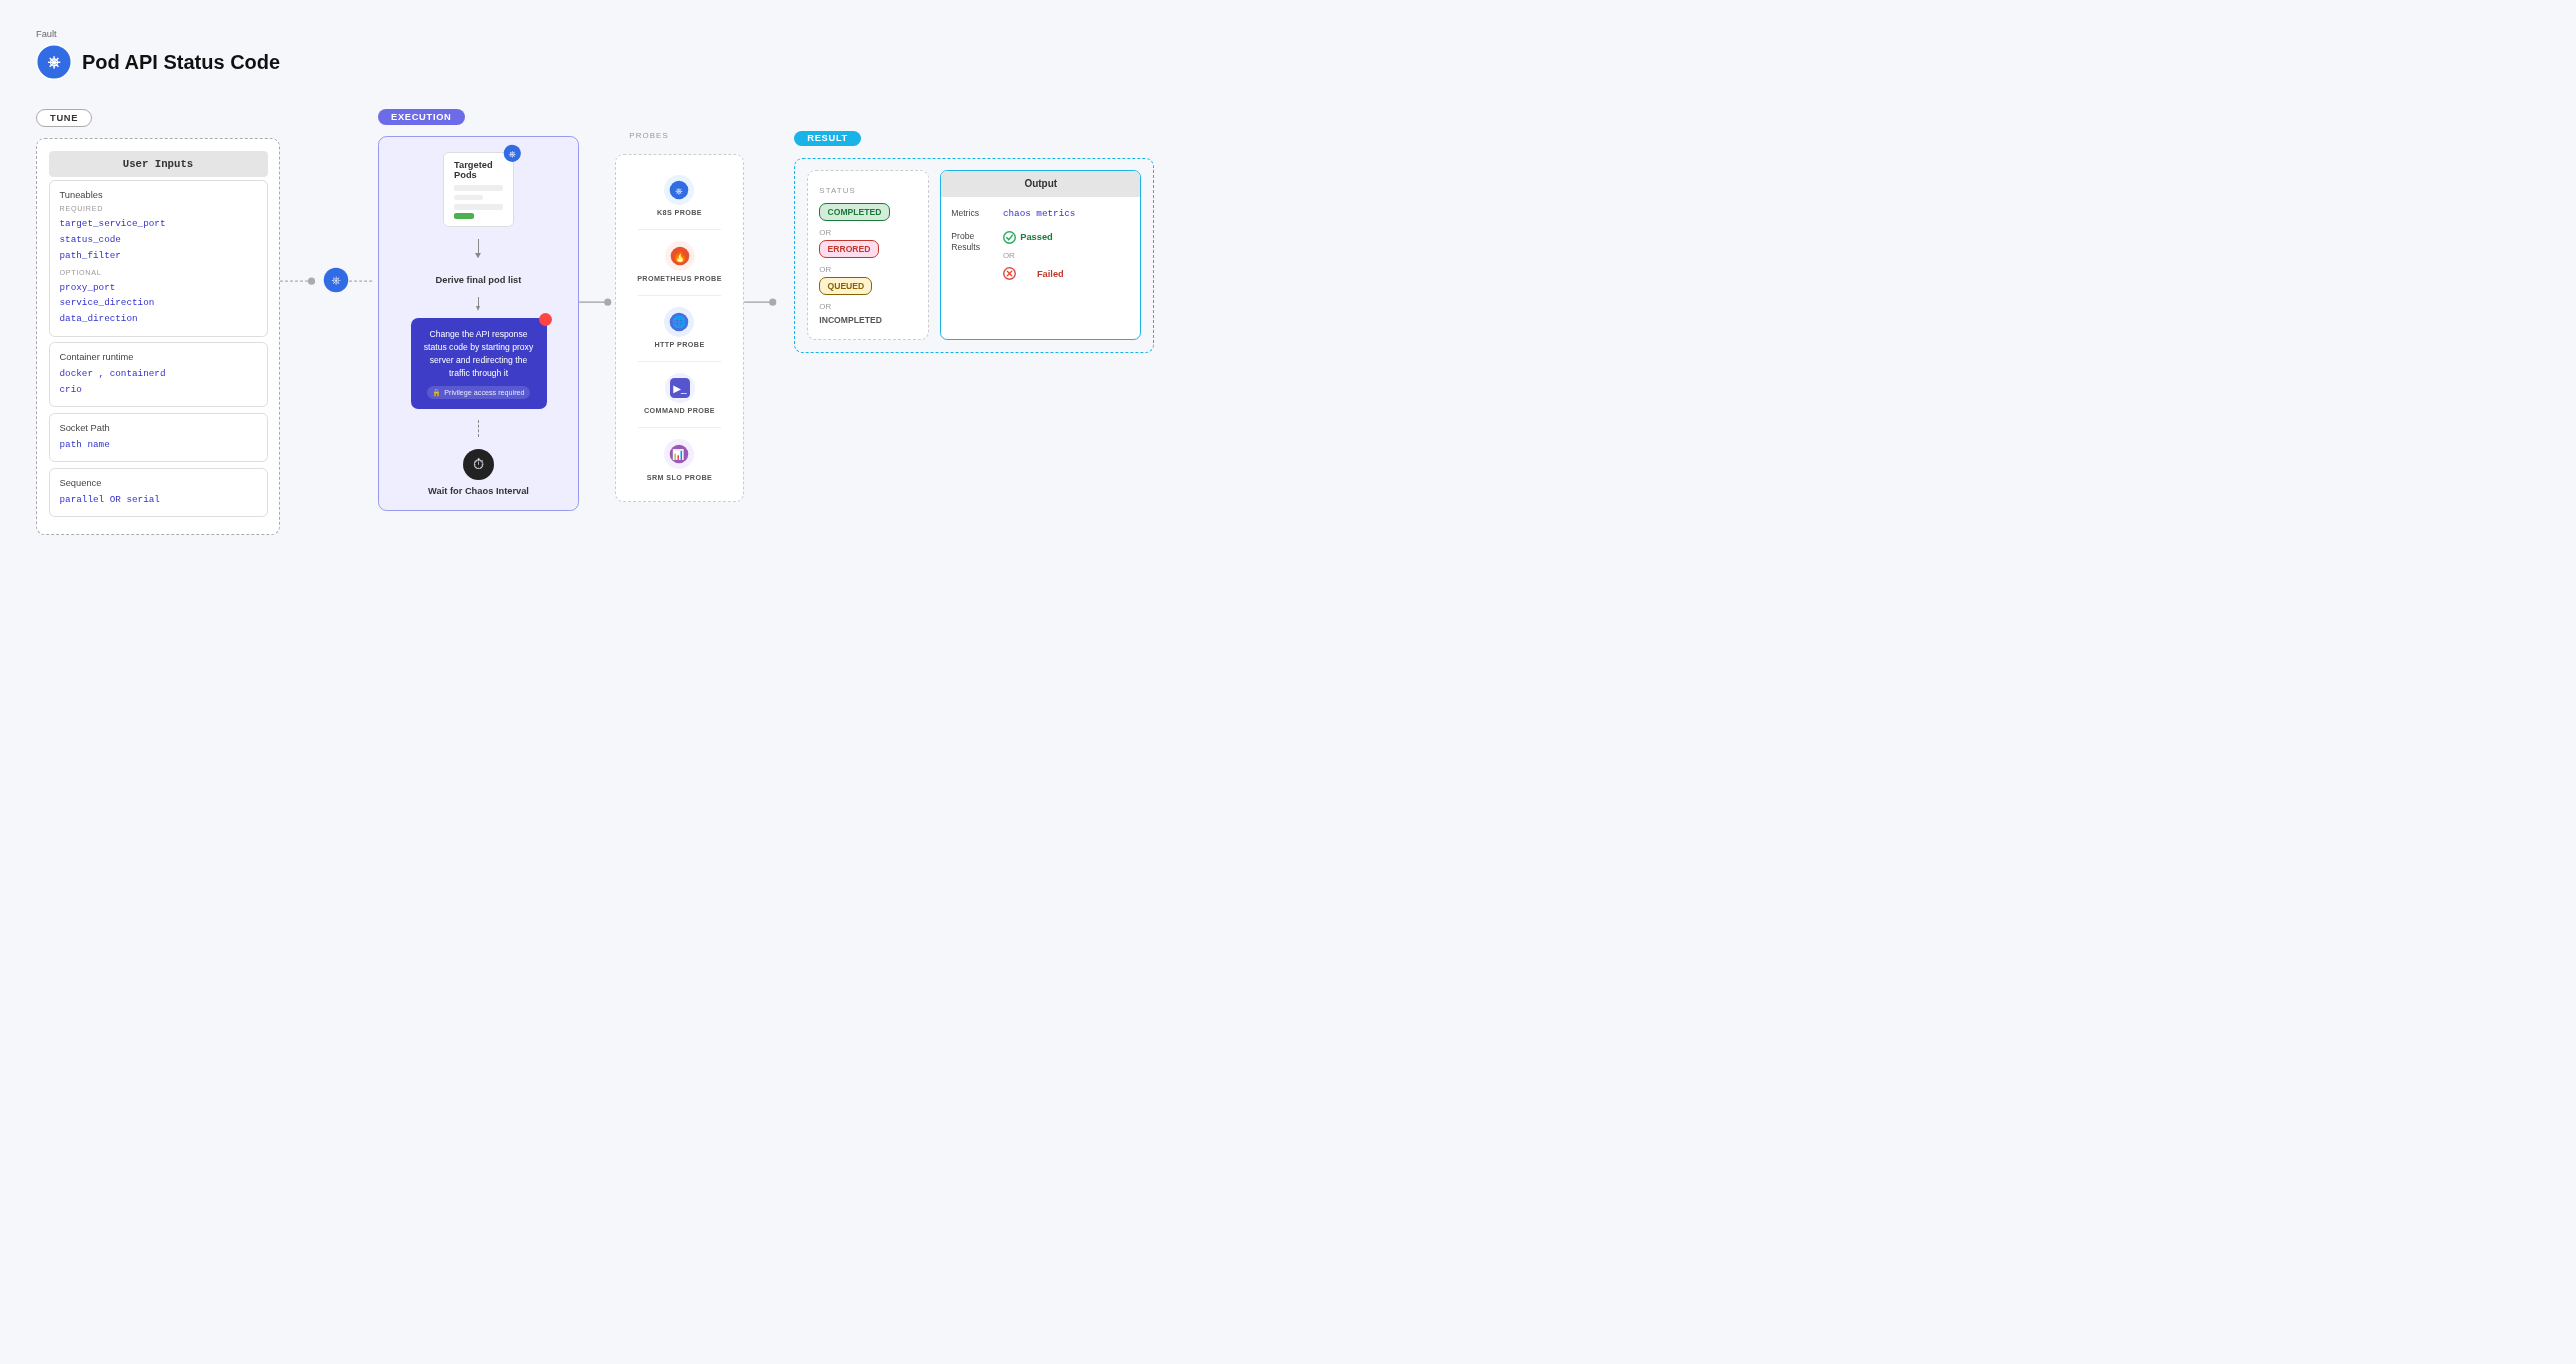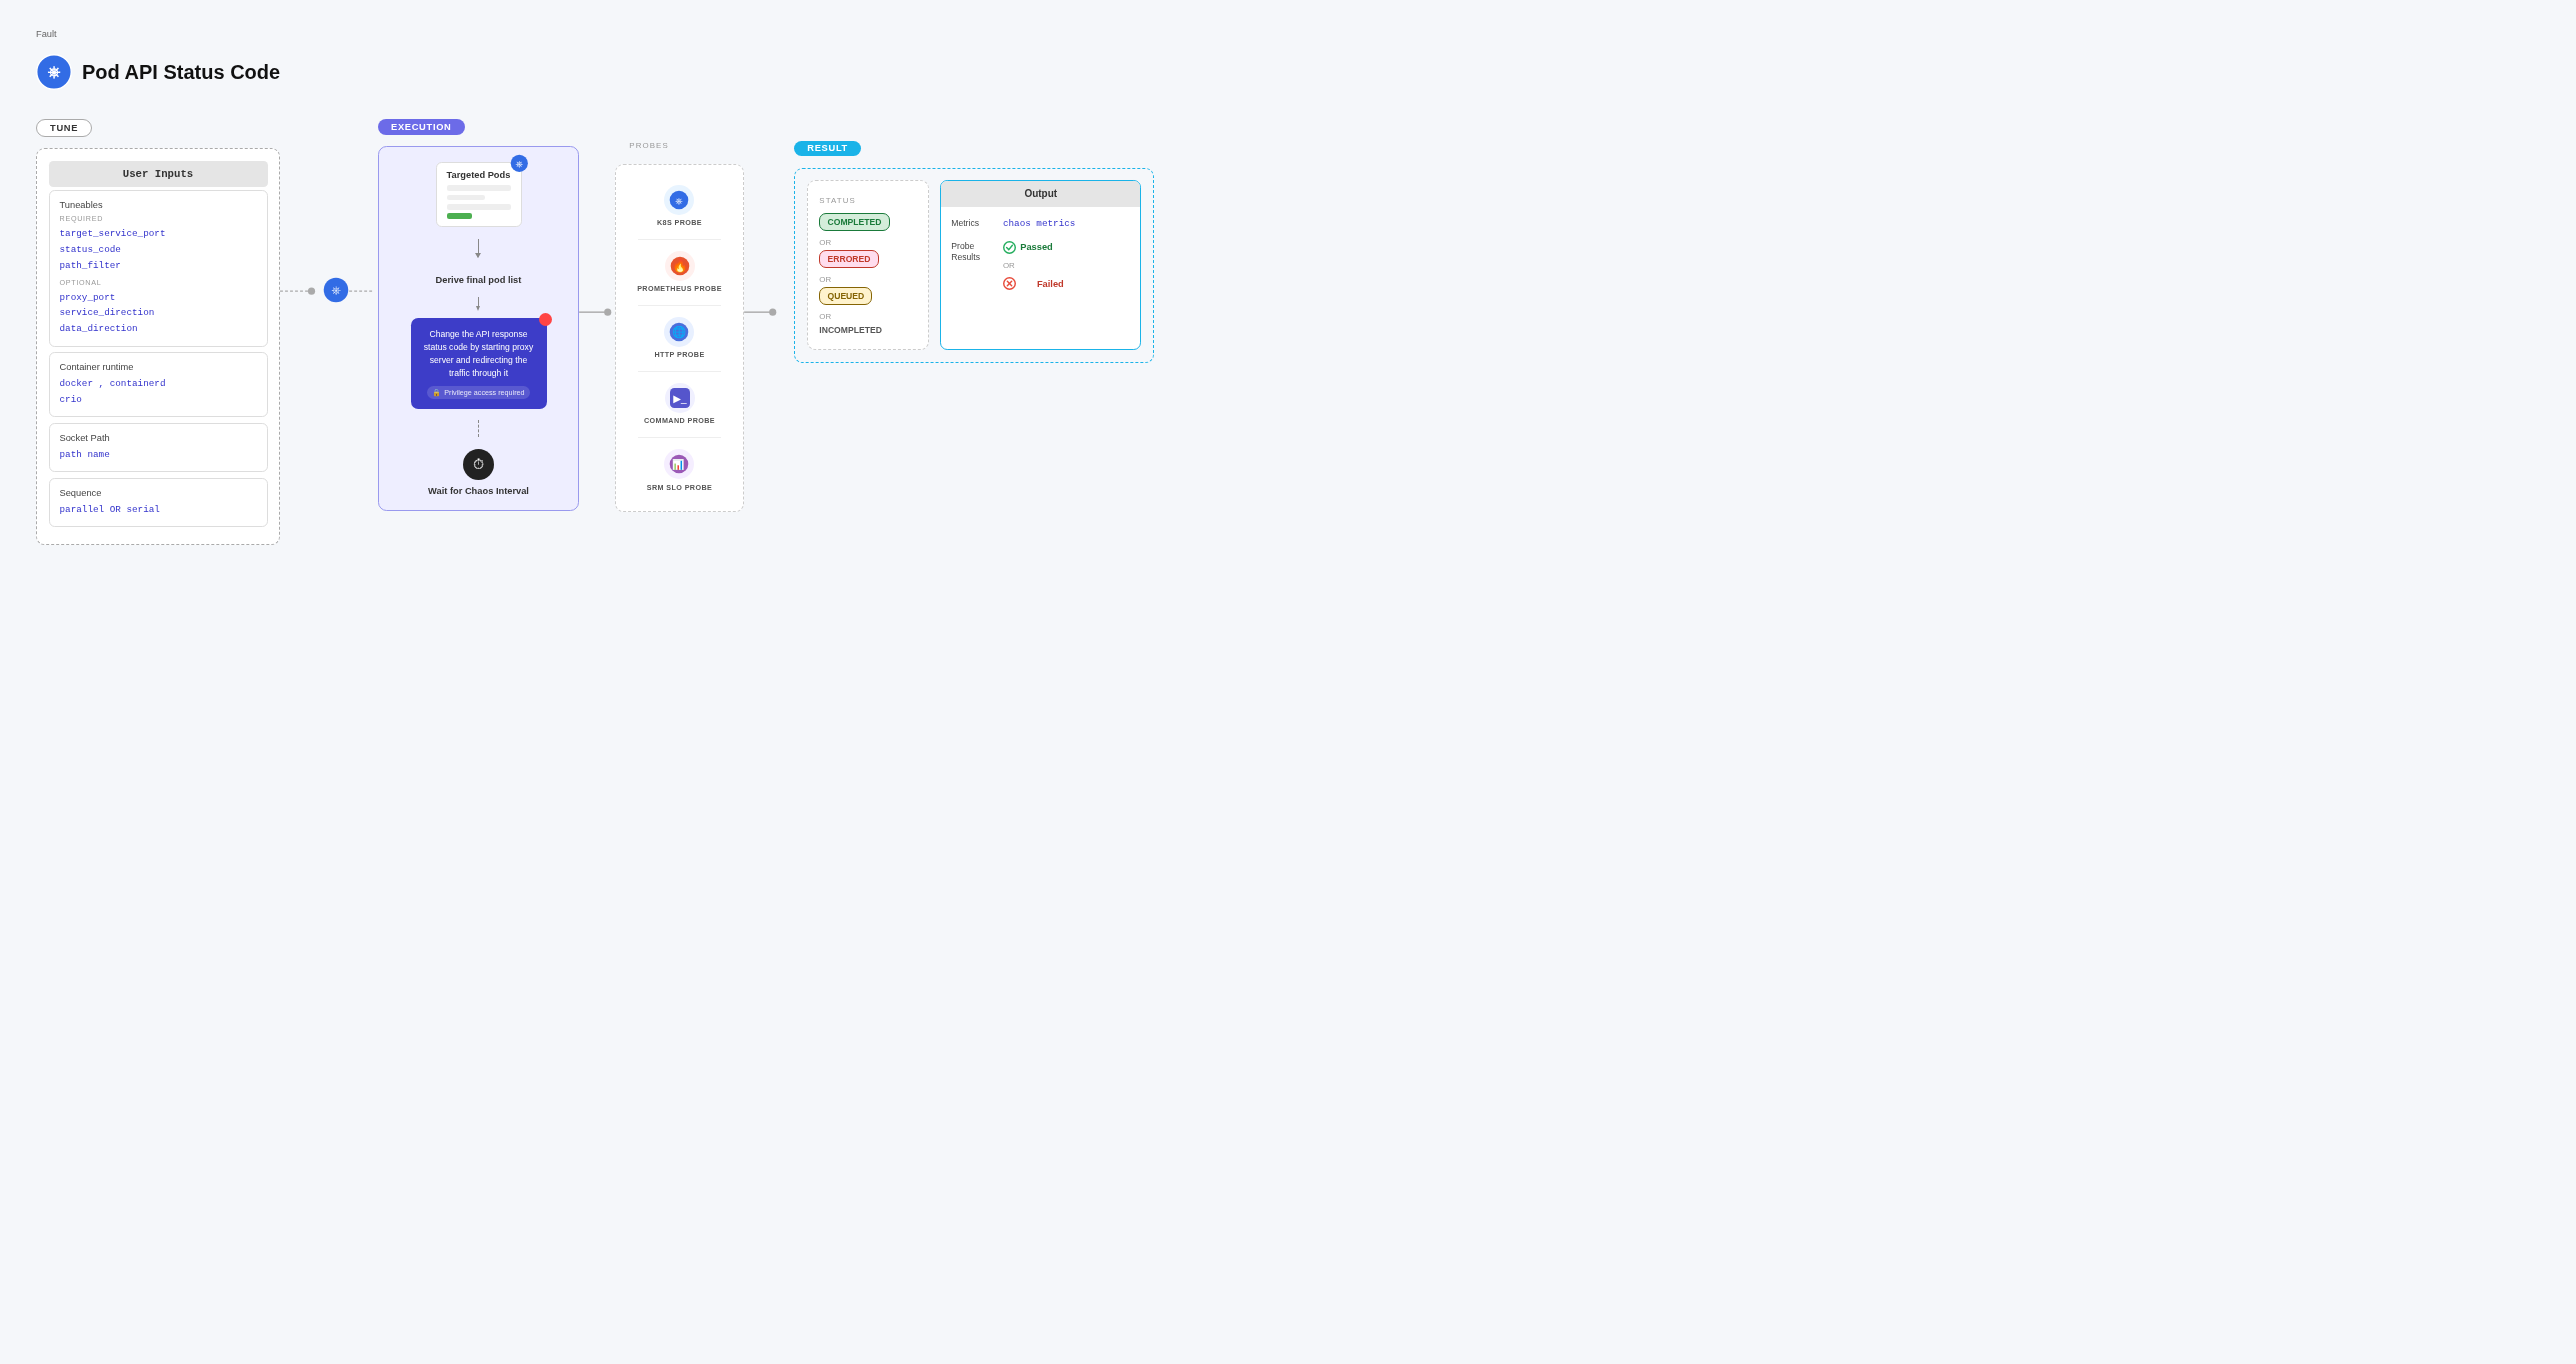--- a/index.html
+++ b/index.html
@@ -5,21 +5,21 @@
     * { box-sizing: border-box; margin: 0; padding: 0; }
     body {
       font-family: -apple-system, BlinkMacSystemFont, 'Segoe UI', sans-serif;
       background: #f5f7fa;
       padding: 29px 36px;
       min-width: 1003px;
     }
     .fault-label {
       font-size: 9.3px;
       color: #666;
-      margin-bottom: 15px;
+      margin-bottom: 5px;
     }
     .page-title {
       display: flex;
       align-items: center;
       gap: 10px;
       margin-bottom: 29px;
     }
     .page-title h1 {
       font-size: 20px;
       font-weight: 700;
@@ -116,21 +116,21 @@
       flex-direction: column;
       align-items: center;
       gap: 11.5px;
     }
     
     .targeted-pods-card {
       background: white;
       border: 0.7px solid #ddd;
       border-radius: 5.7px;
       padding: 7.2px 10px;
-      width: 86px;
+      width: 71px;
       font-size: 8.6px;
       position: relative;
     }
     .targeted-pods-card .card-title {
       font-weight: 700;
       font-size: 9.3px;
       color: #333;
       margin-bottom: 5.7px;
     }
     .card-line {

